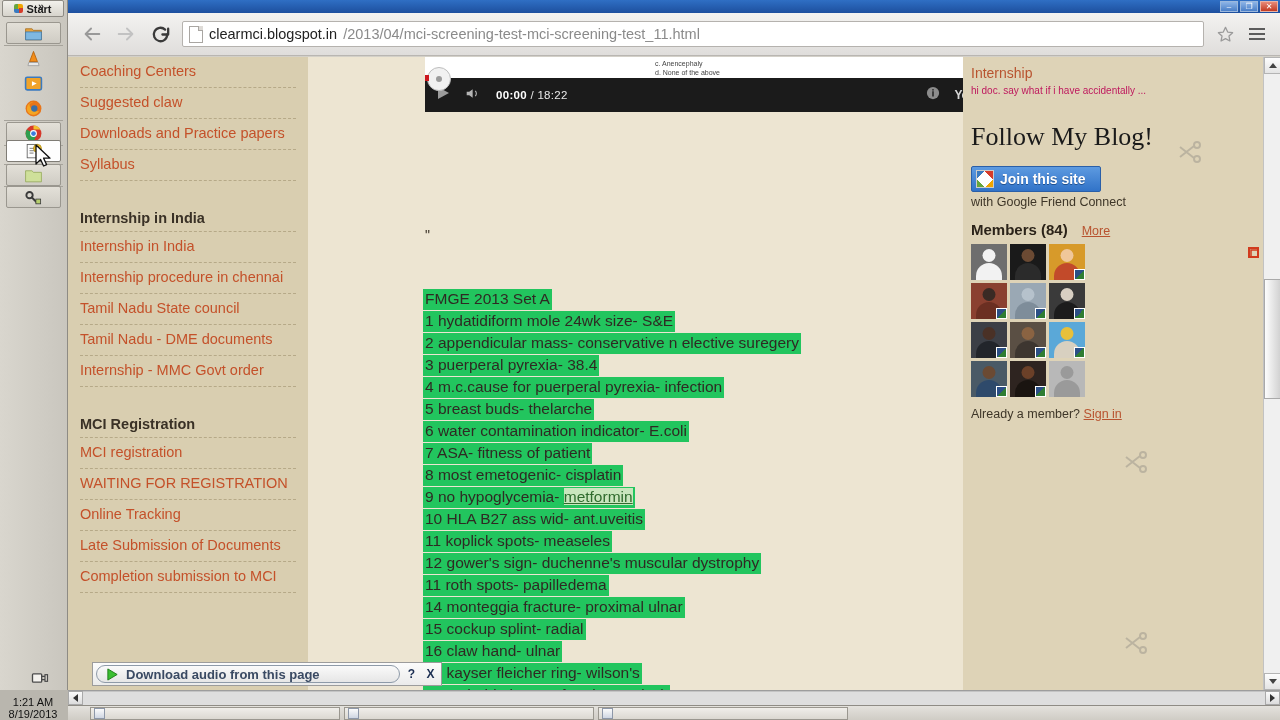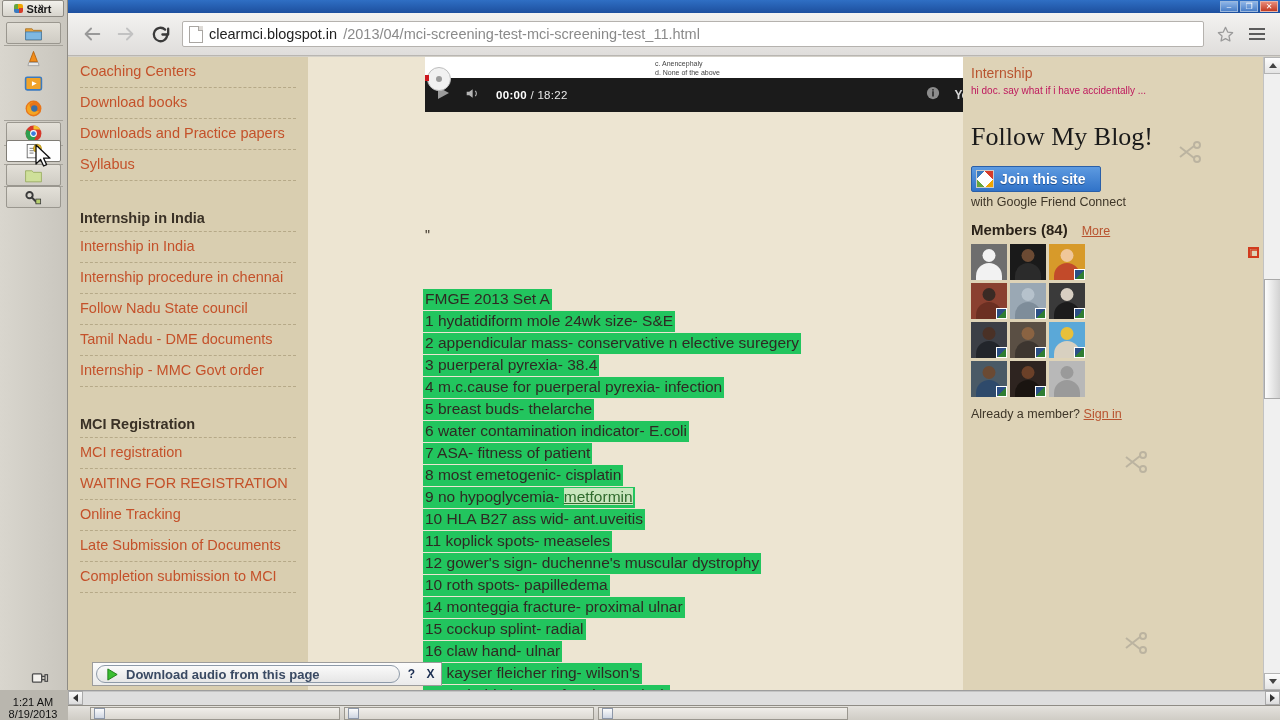--- a/index.html
+++ b/index.html
@@ -382,28 +382,28 @@
         <i></i>
         <i></i>
       </div>
     </div>
 
     <div id="viewport">
 
       <div id="blog-left">
         <div id="blog-left-inner">
             <div class="navlink">Coaching Centers</div>
-            <div class="navlink">Download books</div>
+            <div class="navlink">Suggested claw</div>
             <div class="navlink">Downloads and Practice papers</div>
             <div class="navlink">Syllabus</div>
             <div class="navspacer"></div>
             <div class="navhead">Internship in India</div>
             <div class="navlink">Internship in India</div>
             <div class="navlink">Internship procedure in chennai</div>
-            <div class="navlink">Follow Nadu State council</div>
+            <div class="navlink">Tamil Nadu State council</div>
             <div class="navlink">Tamil Nadu - DME documents</div>
             <div class="navlink">Internship - MMC Govt order</div>
             <div class="navspacer"></div>
             <div class="navhead">MCI Registration</div>
             <div class="navlink">MCI registration</div>
             <div class="navlink">WAITING FOR REGISTRATION</div>
             <div class="navlink">Online Tracking</div>
             <div class="navlink">Late Submission of Documents</div>
             <div class="navlink">Completion submission to MCI</div>
           </div>
@@ -464,21 +464,21 @@
             <div class="ans-wrap"><span class="ans-line">3 puerperal pyrexia- 38.4</span></div>
             <div class="ans-wrap"><span class="ans-line">4 m.c.cause for puerperal pyrexia- infection</span></div>
             <div class="ans-wrap"><span class="ans-line">5 breast buds- thelarche</span></div>
             <div class="ans-wrap"><span class="ans-line">6 water contamination indicator- E.coli</span></div>
             <div class="ans-wrap"><span class="ans-line">7 ASA- fitness of patient</span></div>
             <div class="ans-wrap"><span class="ans-line">8 most emetogenic- cisplatin</span></div>
             <div class="ans-wrap"><span class="ans-line"><span>9 no hypoglycemia- </span><a class="ans-link">metformin</a></span></div>
             <div class="ans-wrap"><span class="ans-line">10 HLA B27 ass wid- ant.uveitis</span></div>
             <div class="ans-wrap"><span class="ans-line">11 koplick spots- measeles</span></div>
             <div class="ans-wrap"><span class="ans-line">12 gower's sign- duchenne's muscular dystrophy</span></div>
-            <div class="ans-wrap"><span class="ans-line">10 roth spots- papilledema</span></div>
+            <div class="ans-wrap"><span class="ans-line">11 roth spots- papilledema</span></div>
             <div class="ans-wrap"><span class="ans-line">14 monteggia fracture- proximal ulnar</span></div>
             <div class="ans-wrap"><span class="ans-line">15 cockup splint- radial</span></div>
             <div class="ans-wrap"><span class="ans-line">16 claw hand- ulnar</span></div>
             <div class="ans-wrap"><span class="ans-line">17 kayser fleicher ring- wilson's</span></div>
             <div class="ans-wrap"><span class="ans-line">18 typhoid ulcer perforation- 3rd wk</span></div>
           </div>
       </div>
 
       <div id="blog-right">
         <div style="height:8px;"></div>

